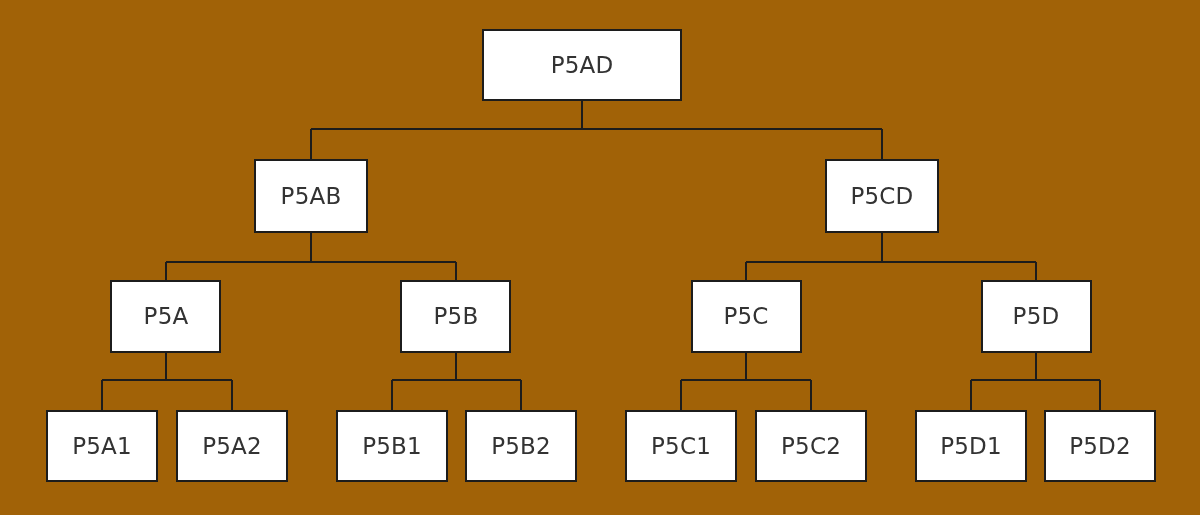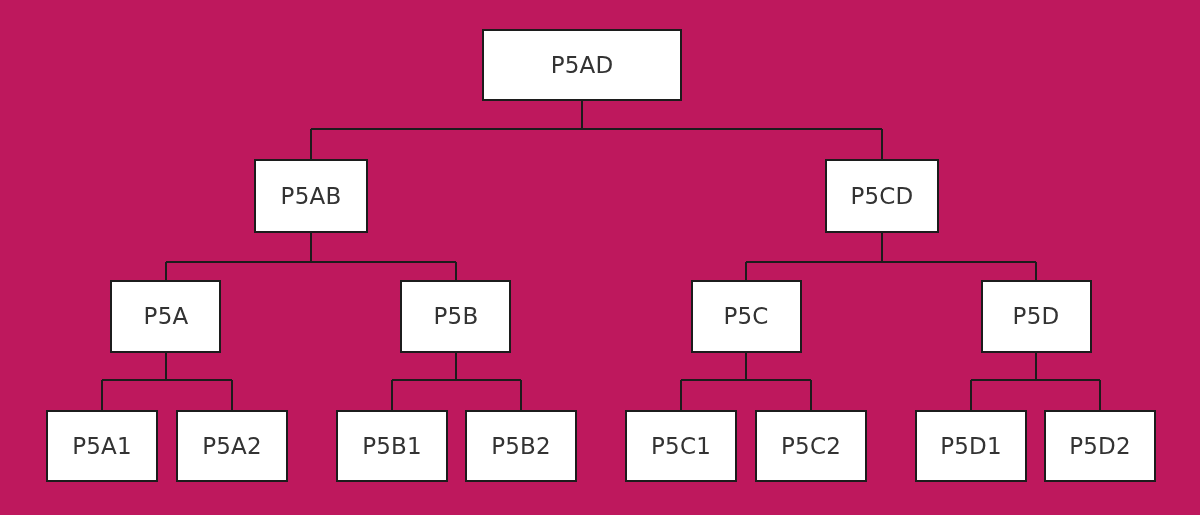--- a/index.html
+++ b/index.html
@@ -8,21 +8,21 @@
     padding: 0;
     background: #ffffff;
   }
   body {
     font-family: "DejaVu Sans", "Liberation Sans", sans-serif;
   }
   #diagram-root {
     position: relative;
     width: 1200px;
     height: 515px;
-    background: #be185d;
+    background: #a16207;
     overflow: hidden;
   }
   #tree-svg {
     position: absolute;
     left: 0;
     top: 0;
     width: 1200px;
     height: 515px;
     display: block;
   }

